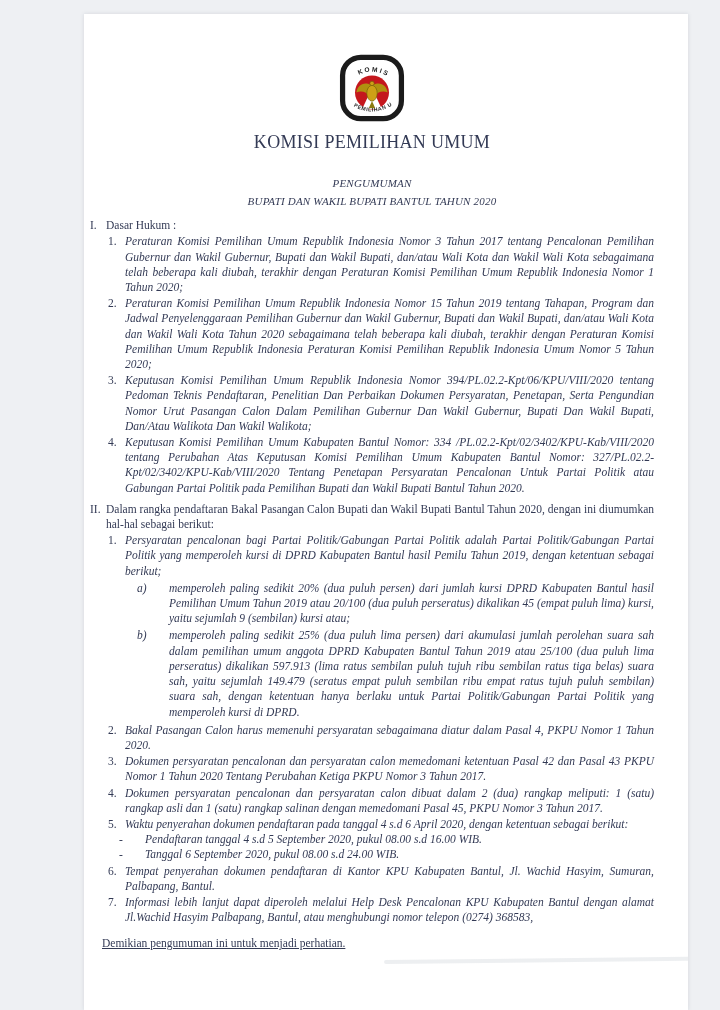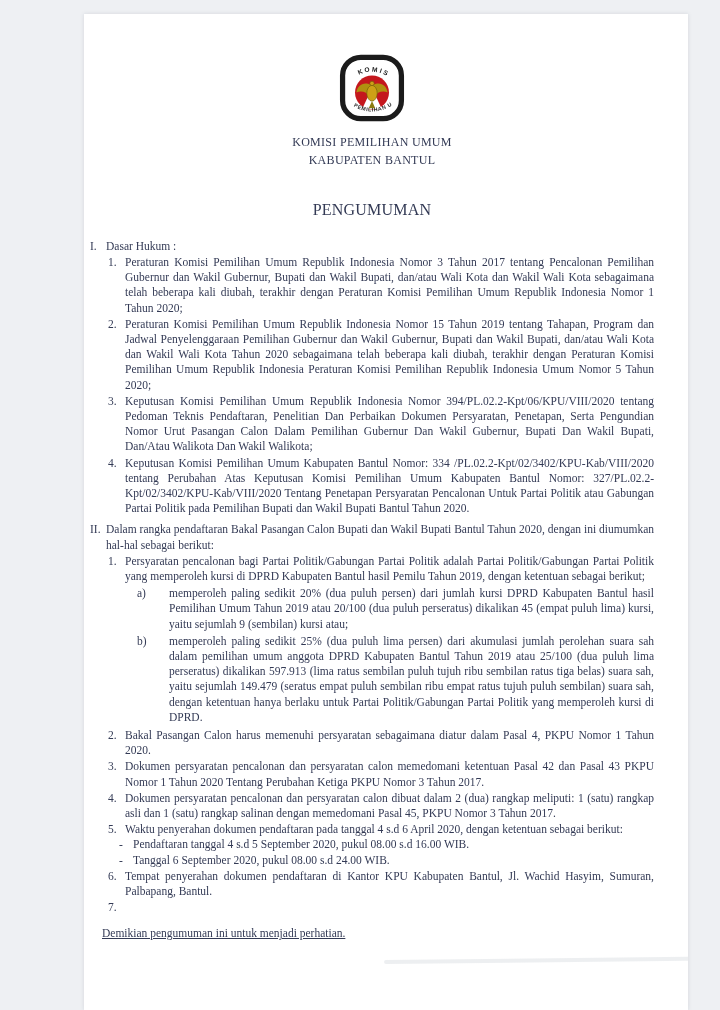--- a/index.html
+++ b/index.html
@@ -10,36 +10,36 @@
     color:#333a55;
   }
   .page{
     position:absolute;left:84px;top:14px;width:604px;height:996px;
     background:#ffffff;box-shadow:0 0 4px rgba(70,80,95,.15);
     overflow:hidden;
   }
   .content{position:relative;padding:40px 34px 0 6px;font-size:11.5px;line-height:15.2px;}
   .center{text-align:center;}
   .logo-wrap{text-align:center;margin-bottom:7px;}
-  .org{font-size:12px;line-height:18px;letter-spacing:.3px;margin-bottom:32px;}
-  .title-block{font-size:16px;line-height:17.5px;margin-bottom:20px;letter-spacing:.2px;}
+  .org{font-size:18px;line-height:18px;letter-spacing:.3px;margin-bottom:24px;}
+  .title-block{font-size:11px;line-height:17.5px;margin-bottom:8px;letter-spacing:.2px;font-style:italic;}
   .sec{margin-bottom:6px;}
   .sec-head{display:flex;margin-bottom:1px;}
   .sec-head .n{flex:0 0 16px;}
   .sec-head .t{flex:1;}
   .jt{display:block;text-align:justify;}
   .li{display:flex;margin-left:18px;margin-top:1px;}
   .li .n{flex:0 0 17px;}
-  .li .t{flex:1;}
+  .li .t{flex:1;font-style:italic;}
   .sub{display:flex;margin-left:12px;margin-top:2px;margin-bottom:2px;}
   .sub .n{flex:0 0 32px;}
   .sub .t{flex:1;}
   .dash{display:flex;margin-left:-6px;}
   .dash .n{flex:0 0 14px;text-align:left;}
-  .dash .t{flex:1;}
+  .dash .t{flex:1;margin-left:12px;}
   .closing{margin:11px 0 0 12px;text-decoration:underline;}
   .artifact{position:absolute;left:300px;top:944px;width:372px;height:4px;
     background:rgba(175,182,190,.22);transform:rotate(-.6deg);border-radius:2px;}
 </style>
 </head>
 <body>
 
 <div class="page">
   <div class="content">
 
@@ -61,25 +61,25 @@
         <circle cx="50" cy="45" r="3.4" fill="#cda017" stroke="#6f5a08" stroke-width="1"></circle>
         <polygon points="50,72 45,83 55,83" fill="#8a7a10"></polygon>
         <text font-size="8" font-weight="bold" fill="#1b1b1b" letter-spacing="1" font-family="Liberation Sans, sans-serif">
           <textPath href="#arcBot" startOffset="2">PEMILIHAN UMUM</textPath>
         </text>
       </svg>
     </div>
 
     <div class="org center">
       <div>KOMISI PEMILIHAN UMUM</div>
-      <div>KABUPATEN BANTUL</div>
     </div>
 
     <div class="title-block center">
       <div>PENGUMUMAN</div>
+      <div>BUPATI DAN WAKIL BUPATI BANTUL TAHUN 2020</div>
     </div>
 
     <div class="sec">
       <div class="sec-head">
         <span class="n">I.</span>
         <span class="t">Dasar Hukum :</span>
       </div>
       <div class="li">
         <span class="n">1.</span>
         <div class="t">
@@ -170,20 +170,21 @@
       <div class="li">
         <span class="n">6.</span>
         <div class="t">
             <span class="jt">Tempat penyerahan dokumen pendaftaran di Kantor KPU Kabupaten Bantul, Jl. Wachid Hasyim, Sumuran, Palbapang, Bantul.</span>
           </div>
       </div>
 
       <div class="li">
         <span class="n">7.</span>
         <div class="t">
+          <span class="jt">Informasi lebih lanjut dapat diperoleh melalui Help Desk Pencalonan KPU Kabupaten Bantul dengan alamat Jl.Wachid Hasyim Palbapang, Bantul, atau menghubungi nomor telepon (0274) 368583,</span>
         </div>
       </div>
     </div>
 
     <div class="closing">Demikian pengumuman ini untuk menjadi perhatian.</div>
 
   </div>
 
   <div class="artifact"></div>
 </div>

